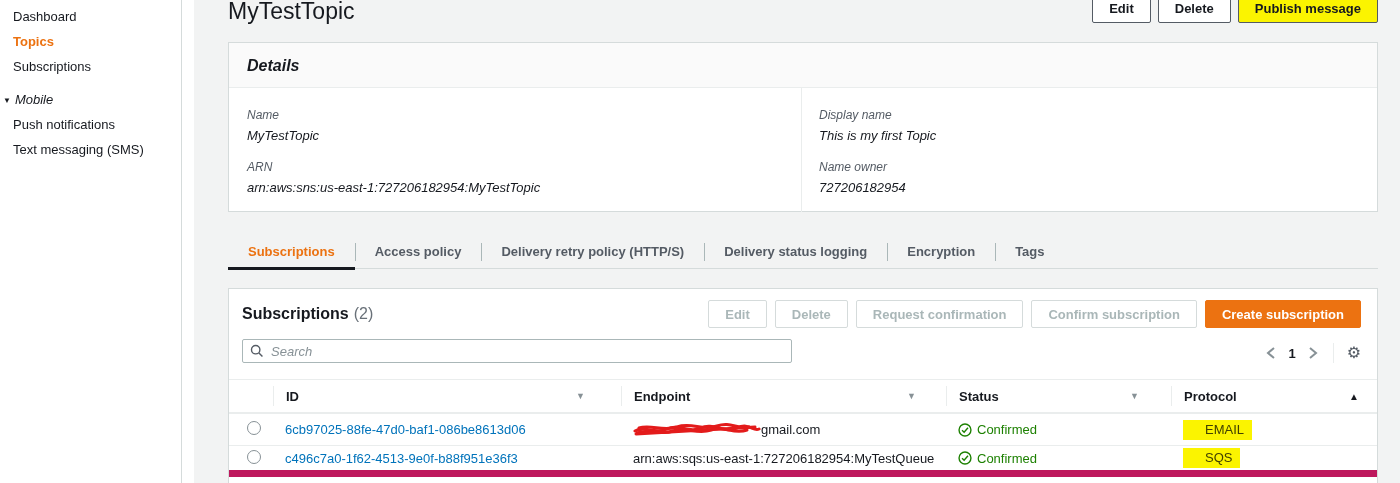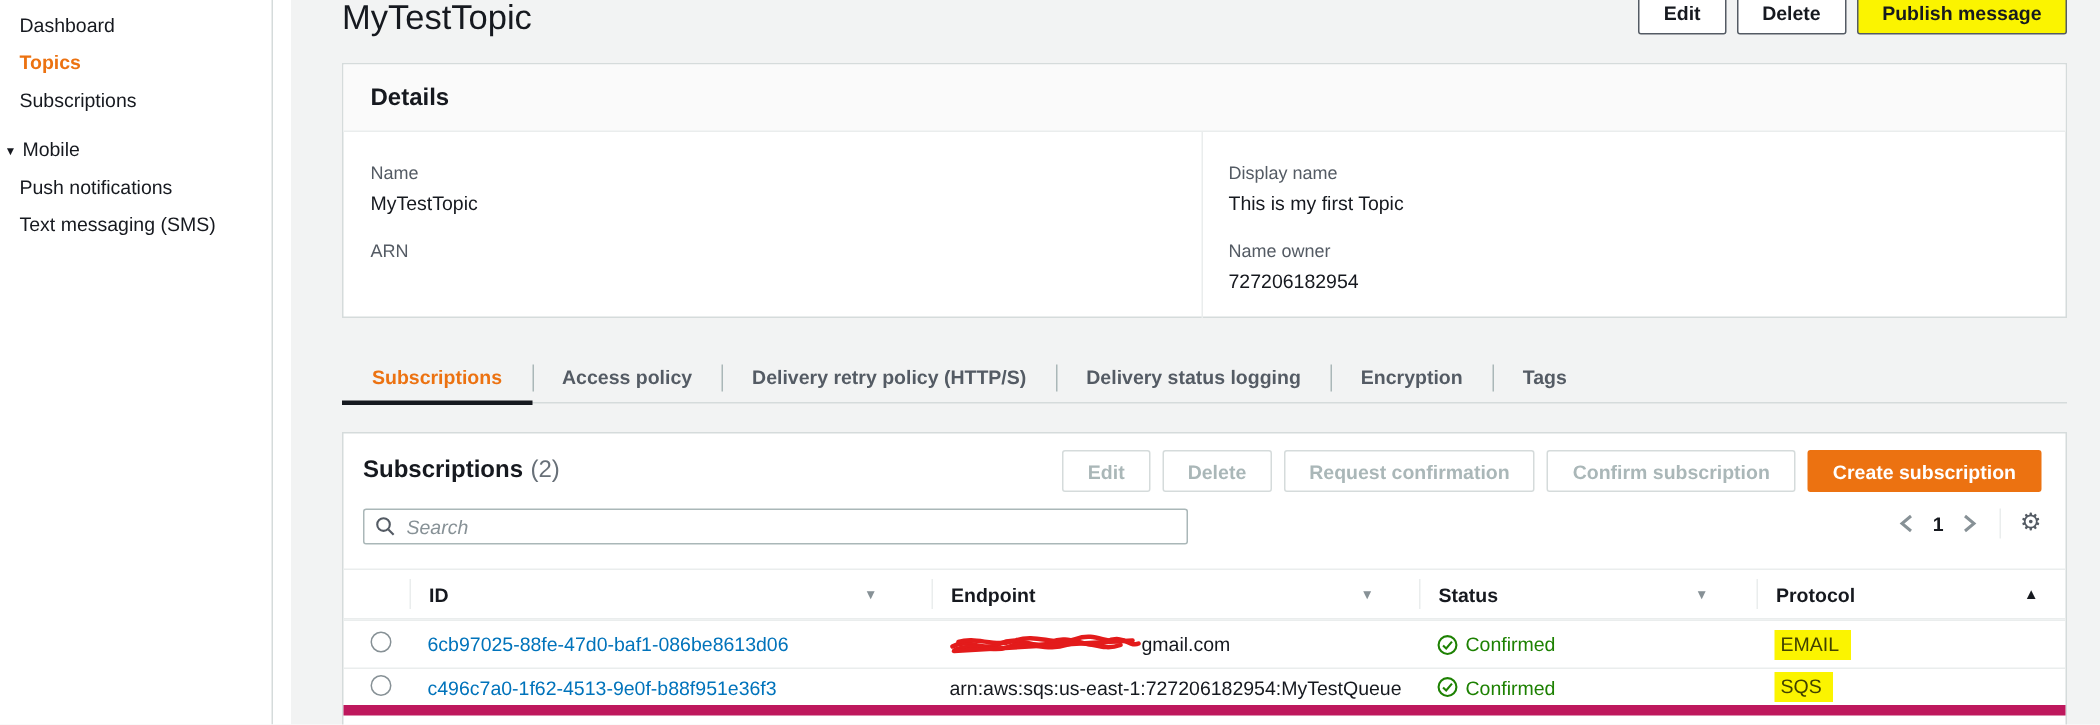--- a/index.html
+++ b/index.html
@@ -5,54 +5,54 @@
   * { box-sizing: border-box; margin: 0; padding: 0; }
   html,body { width:1400px; height:483px; }
   body {
     position: relative; overflow: hidden; background:#ffffff;
     font-family: "Liberation Sans", sans-serif; font-size:13px; color:#16191f;
   }
   
   .sidebar { position:absolute; left:0; top:0; width:182px; height:483px; background:#fff; border-right:1px solid #d5dbdb; padding-top:4px; }
   .side-item { padding:5px 0 5px 13px; font-size:13px; color:#16191f; cursor:pointer; }
   .side-item.active { color:#ec7211; font-weight:bold; }
-  .side-section { padding:5px 0 5px 3px; margin-top:8px; font-size:13px; color:#16191f; cursor:pointer; }
+  .side-section { padding:5px 0 5px 3px; margin-top:8px; font-size:13px; color:#16191f; cursor:pointer;font-style:italic; }
   .side-section .tri { font-size:8px; color:#16191f; margin-right:4px; vertical-align:1px; }
   
   .main { position:absolute; left:194px; top:0; right:0; bottom:0; background:#f2f3f3; }
   .page-title { position:absolute; left:34px; top:-2px; font-size:23px; font-weight:500; color:#16191f; }
   .header-actions { position:absolute; right:22px; top:-7px; display:flex; gap:7px; }
   .btn { height:30px; padding:0 16px; background:#fff; border:1px solid #545b64; border-radius:2px; font-family:"Liberation Sans",sans-serif; font-size:13px; font-weight:bold; color:#16191f; cursor:pointer; white-space:nowrap; }
   .btn.hl-btn { background:#fbf400; }
   .btn.disabled { border-color:#d5dbdb; color:#aab7b8; cursor:default; }
   .btn.primary { background:#ec7211; border-color:#ec7211; color:#fff; }
   
   .card { position:absolute; left:34px; right:22px; background:#fff; border:1px solid #d5dbdb; }
-  .details-card { top:42px; height:170px; }
+  .details-card { top:42px; height:170px;font-style:italic; }
   .card-header { height:45px; line-height:45px; background:#fafafa; border-bottom:1px solid #eaeded; padding-left:18px; font-size:16px; font-weight:bold; }
   .details-body { display:flex; height:124px; }
   .d-col { padding:20px 0 0 18px; width:572px; }
   .d-col.right { border-left:1px solid #eaeded; padding-left:17px; flex:1; }
   .field { margin-bottom:17px; }
   .f-label { font-size:12px; color:#545b64; margin-bottom:6px; }
   .f-value { font-size:13px; color:#16191f; }
   
   .tabs { position:absolute; left:34px; right:22px; top:236px; height:33px; display:flex; border-bottom:1px solid #d5dbdb; }
   .tab { position:relative; padding:0 20px; line-height:31px; font-size:13px; font-weight:bold; color:#545b64; cursor:pointer; white-space:nowrap; }
   .tab:not(:first-child)::before { content:""; position:absolute; left:0; top:7px; width:1px; height:18px; background:#aab7b8; }
   .tab.active { color:#ec7211; }
   .tab.active::after { content:""; position:absolute; left:0; right:0; bottom:-2px; height:3px; background:#16191f; }
   
   .subs-card { top:288px; bottom:-20px; }
   .subs-header { display:flex; align-items:center; padding:11px 16px 9px 13px; }
   .subs-title { font-size:16px; font-weight:bold; }
   .subs-count { font-size:16px; color:#687078; margin-left:5px; }
   .subs-actions { margin-left:auto; display:flex; gap:8px; }
   .subs-actions .btn { height:28px; }
-  .toolbar { display:flex; align-items:flex-start; padding:2px 16px 0 13px;gap:24px; }
+  .toolbar { display:flex; align-items:flex-end; padding:2px 16px 0 13px;gap:24px; }
   .search-box { position:relative; width:550px; }
   .search-box input { width:100%; height:24px; border:1px solid #aab7b8; border-radius:2px; padding:0 8px 0 28px; font-family:"Liberation Sans",sans-serif; font-size:13px; color:#16191f; background:#fff; outline:none; }
   .search-box input::placeholder { color:#879196; font-style:italic; }
   .search-ic { position:absolute; left:8px; top:5px; }
   .pager { margin-left:auto; display:flex; align-items:center; gap:10px; }
   .pg-btn { background:none; border:none; cursor:pointer; padding:2px; line-height:0; }
   .pg-num { font-size:13px; font-weight:bold; color:#16191f; background:none; border:none; cursor:pointer; }
   .pg-div { width:1px; height:20px; background:#eaeded; margin:0 3px; }
   .gear { font-size:16px; color:#545b64; background:none; border:none; cursor:pointer; line-height:1; }
   
@@ -69,21 +69,21 @@
   .head .c-id { padding-right:36px; }
   .head .c-ep { padding-right:30px; }
   .head .c-st { padding-right:32px; }
   .head .c-pr { padding-right:18px; }
   .head .c-id, .head .c-ep, .head .c-st, .head .c-pr { border-left:1px solid #eaeded; height:20px; }
   .filter-ic { font-size:9px; color:#879196; }
   .sort-ic { font-size:10px; color:#16191f; }
   .radio { display:inline-block; width:14px; height:14px; border:1px solid #879196; border-radius:50%; background:#fff; cursor:pointer; }
   .id-link { color:#0073bb; text-decoration:none; cursor:pointer; }
   .status { display:flex; align-items:center; gap:5px; color:#1d8102; }
-  .proto-hl { background:#fbf400; padding:2px 8px 3px 4px; color:#414100; font-size:13px; }
+  .proto-hl { background:#fbf400; padding:2px 8px 3px 22px; color:#414100; font-size:13px; }
   .scribble { margin-right:-12px; position:relative; z-index:2; }
 </style>
 </head>
 <body>
 
 <nav class="sidebar">
   <div class="side-item">Dashboard</div>
   <div class="side-item active">Topics</div>
   <div class="side-item">Subscriptions</div>
   <div class="side-section">
@@ -106,20 +106,21 @@
   <section class="card details-card">
     <div class="card-header">Details</div>
     <div class="details-body">
       <div class="d-col">
         <div class="field">
           <div class="f-label">Name</div>
           <div class="f-value">MyTestTopic</div>
         </div>
         <div class="field">
           <div class="f-label">ARN</div>
+          <div class="f-value">arn:aws:sns:us-east-1:727206182954:MyTestTopic</div>
         </div>
       </div>
       <div class="d-col right">
         <div class="field">
           <div class="f-label">Display name</div>
           <div class="f-value">This is my first Topic</div>
         </div>
         <div class="field">
           <div class="f-label">Name owner</div>
           <div class="f-value">727206182954</div>

